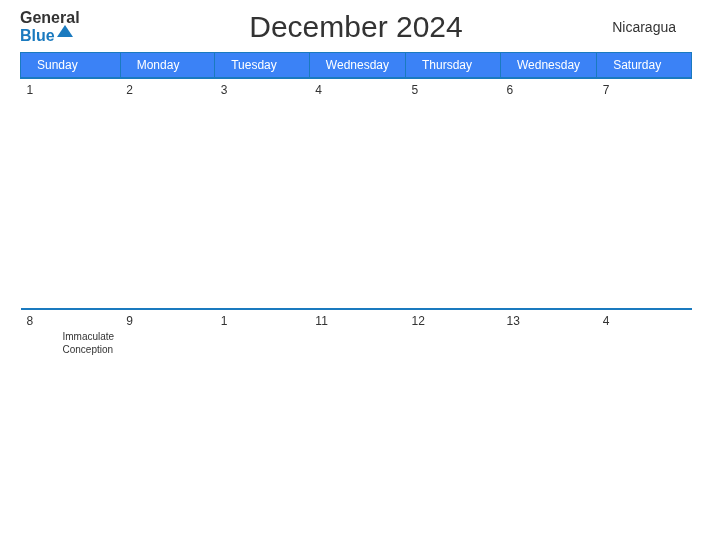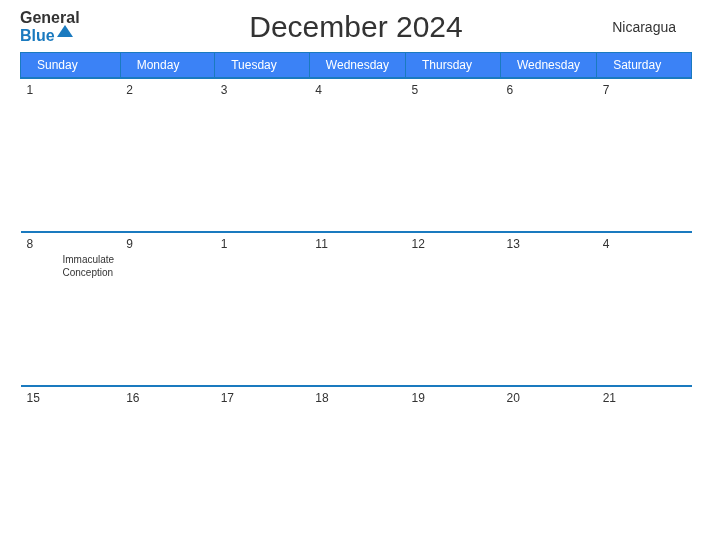--- a/index.html
+++ b/index.html
@@ -183,37 +183,14 @@
         <td>
           <span class="day-num">12</span>
         </td>
         <td>
           <span class="day-num">13</span>
         </td>
         <td>
           <span class="day-num">4</span>
         </td>
       </tr>
-      <tr>
-        <td>
-          <span class="day-num">15</span>
-        </td>
-        <td>
-          <span class="day-num">16</span>
-        </td>
-        <td>
-          <span class="day-num">17</span>
-        </td>
-        <td>
-          <span class="day-num">18</span>
-        </td>
-        <td>
-          <span class="day-num">19</span>
-        </td>
-        <td>
-          <span class="day-num">20</span>
-        </td>
-        <td>
-          <span class="day-num">21</span>
-        </td>
-      </tr>
     </tbody>
 </table>
 
 </body></html>

